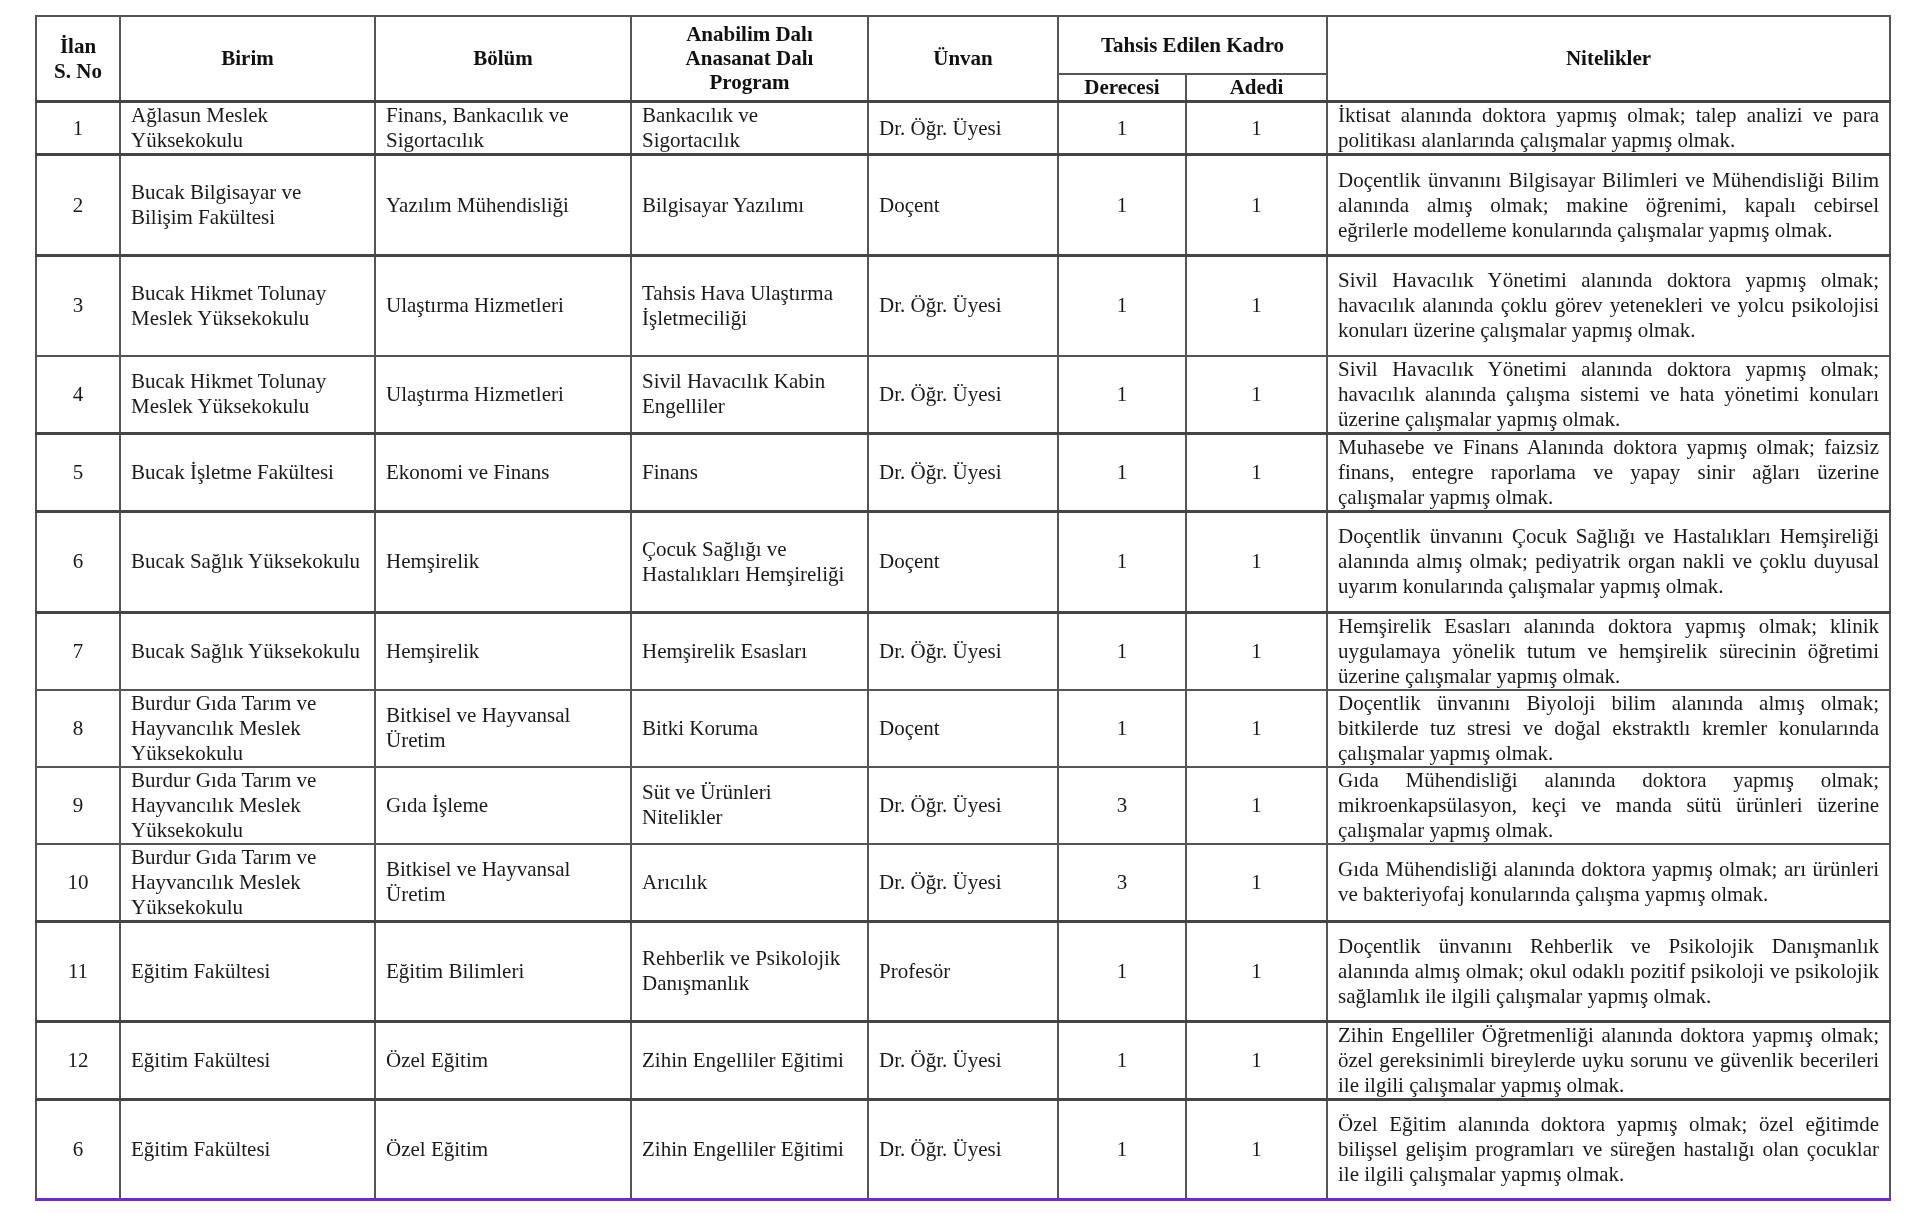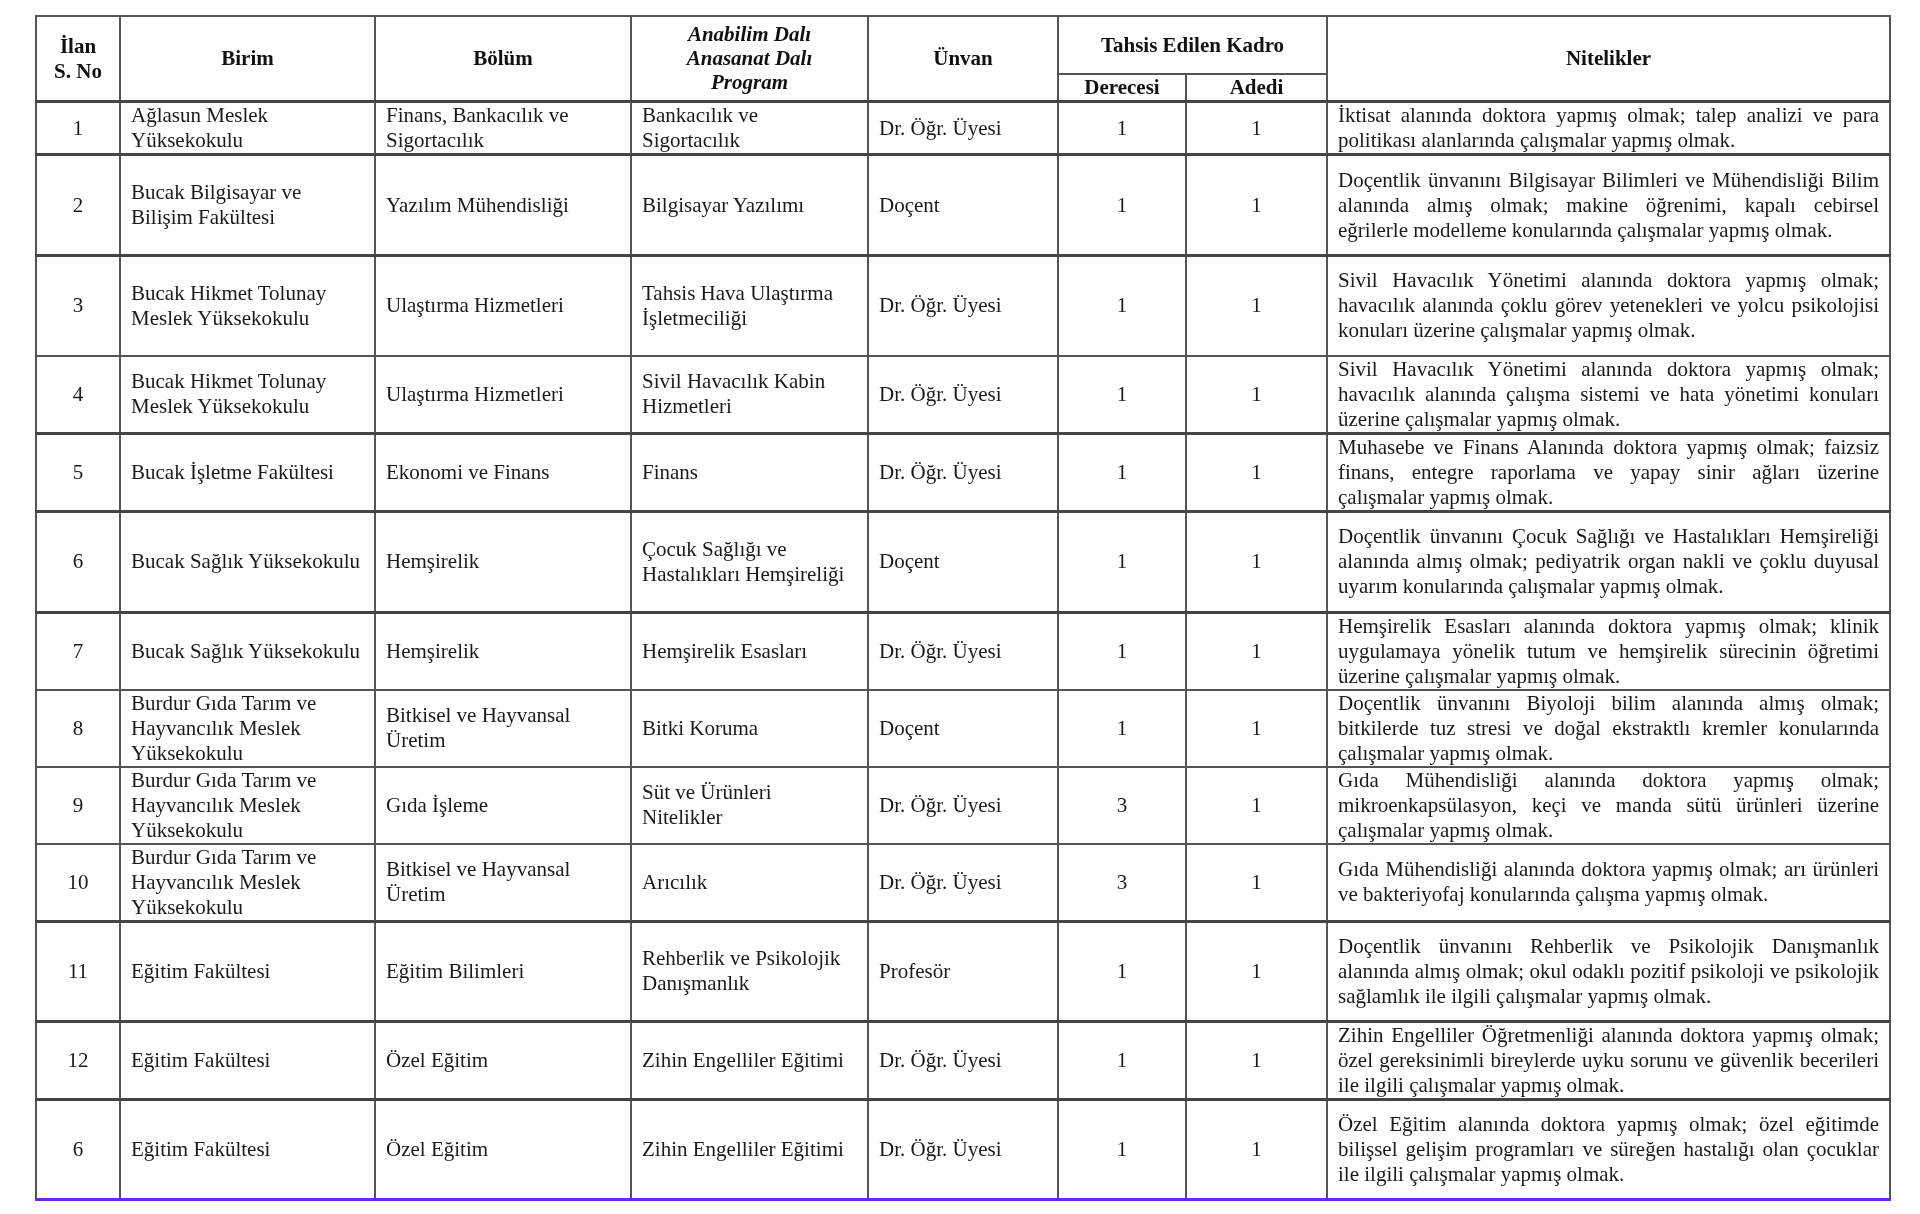--- a/index.html
+++ b/index.html
@@ -63,21 +63,21 @@
     <col style="width:190px">
     <col style="width:128px">
     <col style="width:141px">
     <col style="width:563px">
   </colgroup>
   <thead>
     <tr>
       <th class="hdr-top" rowspan="2"><span style="display:inline-block;width:50px;">İlan S. No</span></th>
       <th class="hdr-top" rowspan="2">Birim</th>
       <th class="hdr-top" rowspan="2">Bölüm</th>
-      <th class="hdr-top" rowspan="2"><span style="display:inline-block;width:150px;line-height:24px;font-style:italic;">Anabilim Dalı Anasanat Dalı Program</span></th>
+      <th class="hdr-top" rowspan="2"><span style="display:inline-block;width:150px;line-height:24px;">Anabilim Dalı Anasanat Dalı Program</span></th>
       <th class="hdr-top" rowspan="2">Ünvan</th>
       <th class="hdr-top" colspan="2">Tahsis Edilen Kadro</th>
       <th class="hdr-top" rowspan="2">Nitelikler</th>
     </tr>
     <tr class="hdr-end">
       <th class="hdr-sub">Derecesi</th>
       <th class="hdr-sub">Adedi</th>
     </tr>
   </thead>
   <tbody id="rows">
@@ -108,21 +108,21 @@
         <td class="c-abd">Tahsis Hava Ulaştırma İşletmeciliği</td>
         <td class="c-unvan">Dr. Öğr. Üyesi</td>
         <td class="c-der">1</td>
         <td class="c-ade">1</td>
         <td class="c-nit">Sivil Havacılık Yönetimi alanında doktora yapmış olmak; havacılık alanında çoklu görev yetenekleri ve yolcu psikolojisi konuları üzerine çalışmalar yapmış olmak.</td>
       </tr>
       <tr style="height: 75px;">
         <td class="c-no">4</td>
         <td class="c-birim">Bucak Hikmet Tolunay Meslek Yüksekokulu</td>
         <td class="c-bolum">Ulaştırma Hizmetleri</td>
-        <td class="c-abd">Sivil Havacılık Kabin Hizmetleri</td>
+        <td class="c-abd">Sivil Havacılık Kabin Engelliler</td>
         <td class="c-unvan">Dr. Öğr. Üyesi</td>
         <td class="c-der">1</td>
         <td class="c-ade">1</td>
         <td class="c-nit">Sivil Havacılık Yönetimi alanında doktora yapmış olmak; havacılık alanında çalışma sistemi ve hata yönetimi konuları üzerine çalışmalar yapmış olmak.</td>
       </tr>
       <tr class="thick-top" style="height: 75px;">
         <td class="c-no">5</td>
         <td class="c-birim">Bucak İşletme Fakültesi</td>
         <td class="c-bolum">Ekonomi ve Finans</td>
         <td class="c-abd">Finans</td>

